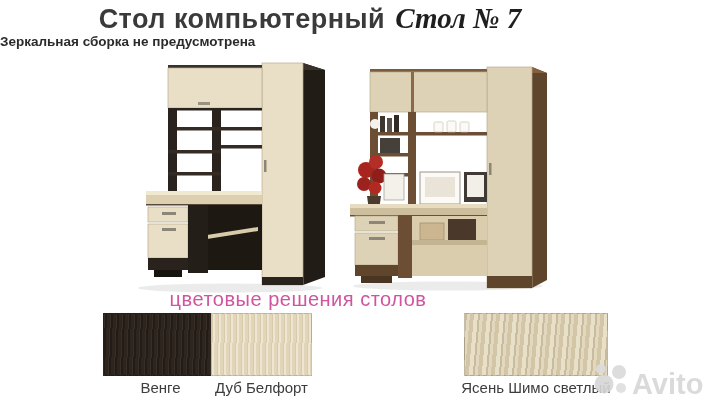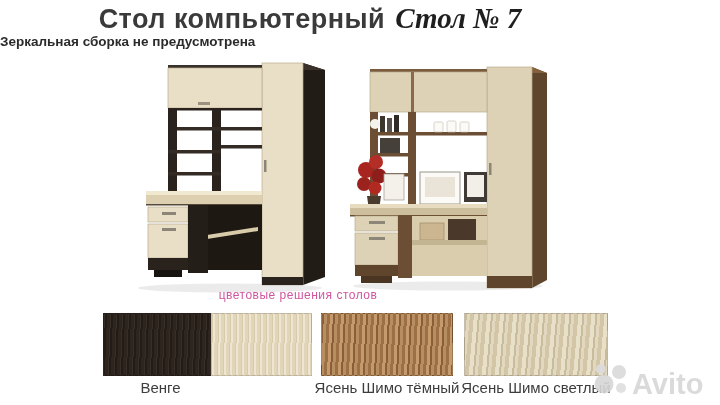--- a/index.html
+++ b/index.html
@@ -23,21 +23,21 @@
     position:absolute;top:34px;left:0;width:720px;text-align:left;
     font-size:13.5px;font-weight:bold;color:#2b2b2b;
   }
   
   .desk{position:absolute;}
   .desk-left{left:130px;top:55px;width:200px;height:240px;}
   .desk-right{left:348px;top:58px;width:204px;height:234px;}
   
   .section-heading{
     position:absolute;left:168px;top:288px;width:260px;text-align:center;
-    font-size:12px;color:#d0559e;letter-spacing:0.5px;white-space:nowrap;
+    font-size:20px;color:#d0559e;letter-spacing:0.5px;white-space:nowrap;
   }
   .swatch-block{position:absolute;top:313px;}
   .swatch{width:100%;height:63px;border:1px solid rgba(0,0,0,0.15);box-sizing:border-box;}
   .swatch-label{
     position:absolute;top:66px;left:50%;transform:translateX(-50%);
     white-space:nowrap;font-size:15px;color:#3d3d3d;
   }
   .sb1{left:103px;width:115px;}
   .sb2{left:211px;width:101px;}
   .sb3{left:321px;width:132px;}
@@ -175,24 +175,21 @@
   </svg>
 
   <div class="section-heading">цветовые решения столов</div>
 
   <div class="swatch-block sb1">
     <div class="swatch sw-wenge"></div>
     <div class="swatch-label">Венге</div>
   </div>
   <div class="swatch-block sb2">
     <div class="swatch sw-belfort"></div>
-  </div>
-  <div class="swatch-block sb3">
-    <div class="swatch sw-shimo-dark"></div>
-    <div class="swatch-label">Ясень Шимо тёмный</div>
+    <div class="swatch-label">Дуб Белфорт</div>
   </div>
   <div class="swatch-block sb4">
     <div class="swatch sw-shimo-light"></div>
     <div class="swatch-label">Ясень Шимо светлый</div>
   </div>
 
   <svg class="watermark" viewBox="0 0 130 46">
     <circle cx="13" cy="13" r="5" fill="#dcdcdc"></circle>
     <circle cx="16" cy="28" r="9.5" fill="#d6d6d6"></circle>
     <circle cx="31" cy="16" r="7" fill="#dadada"></circle>

